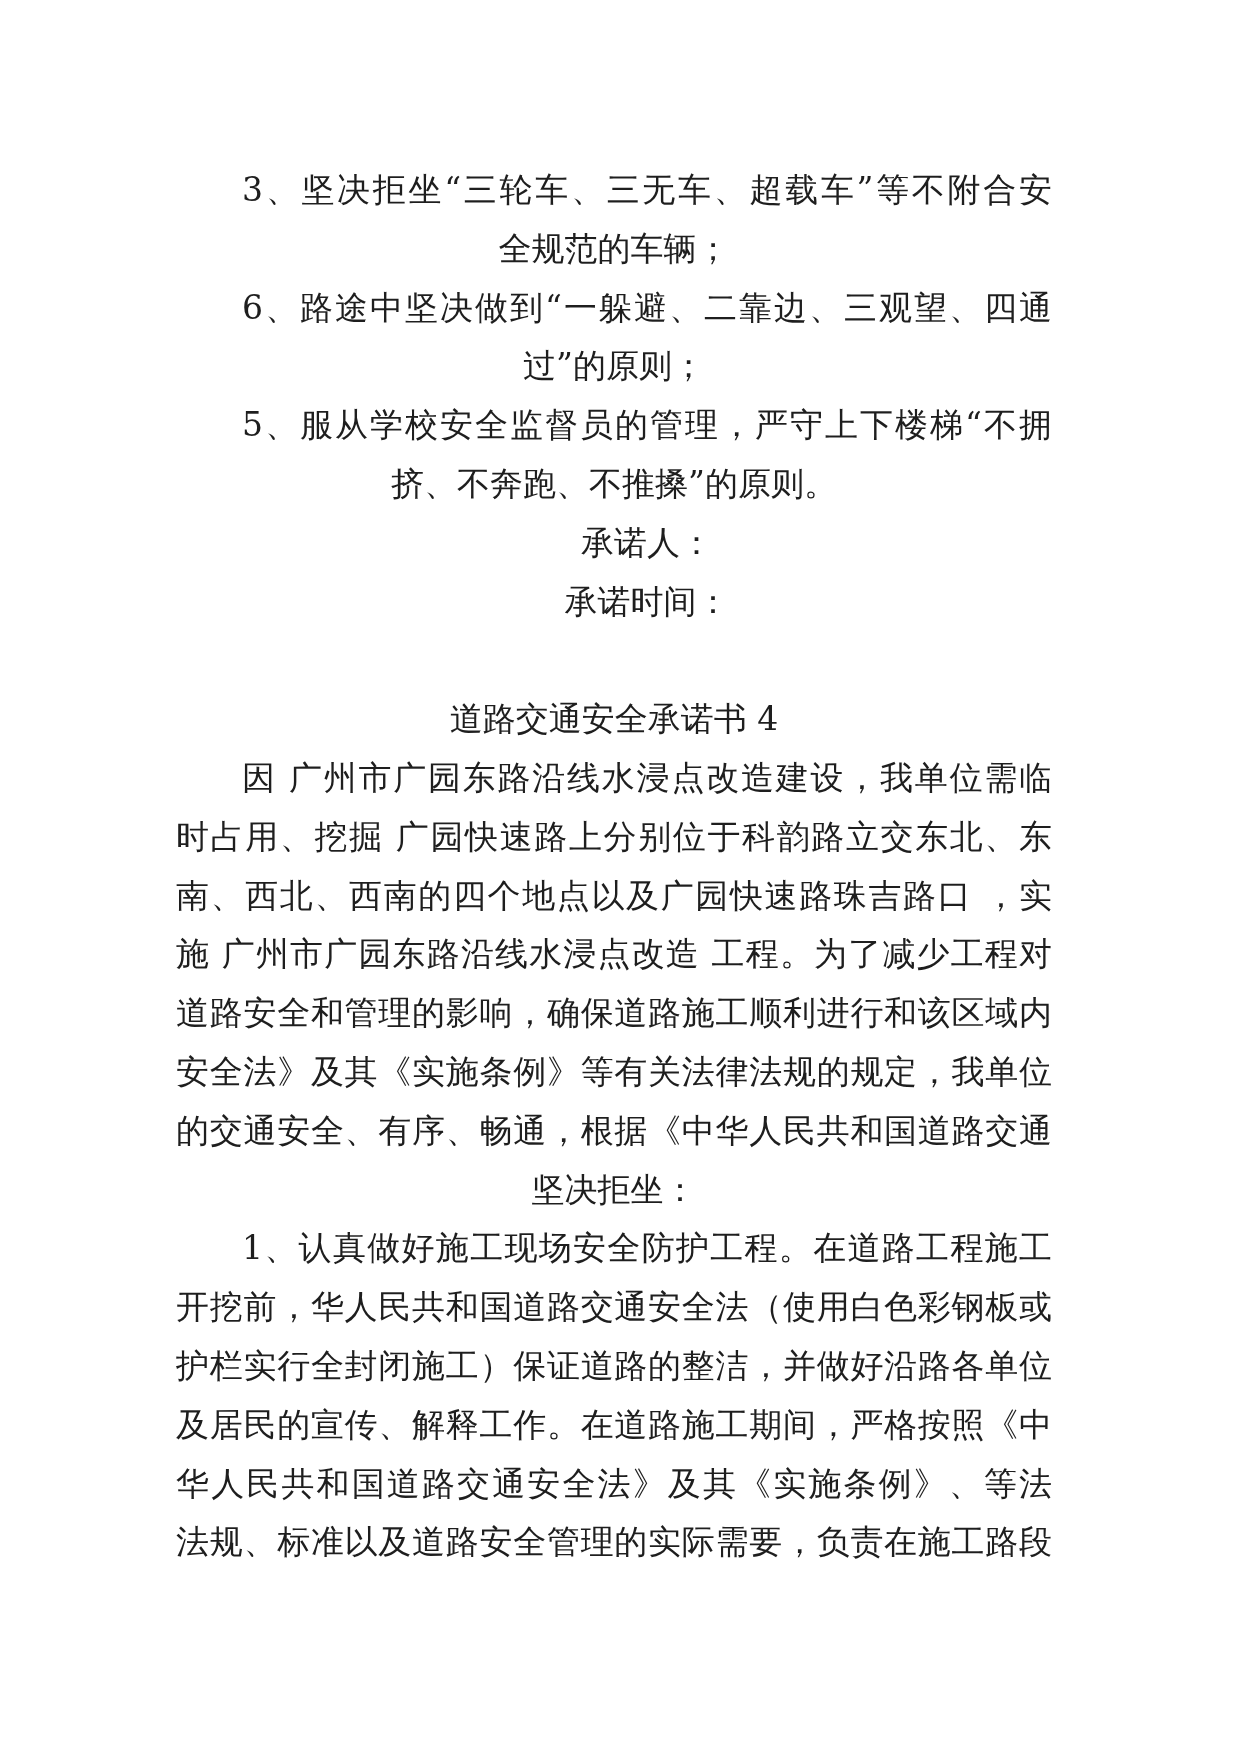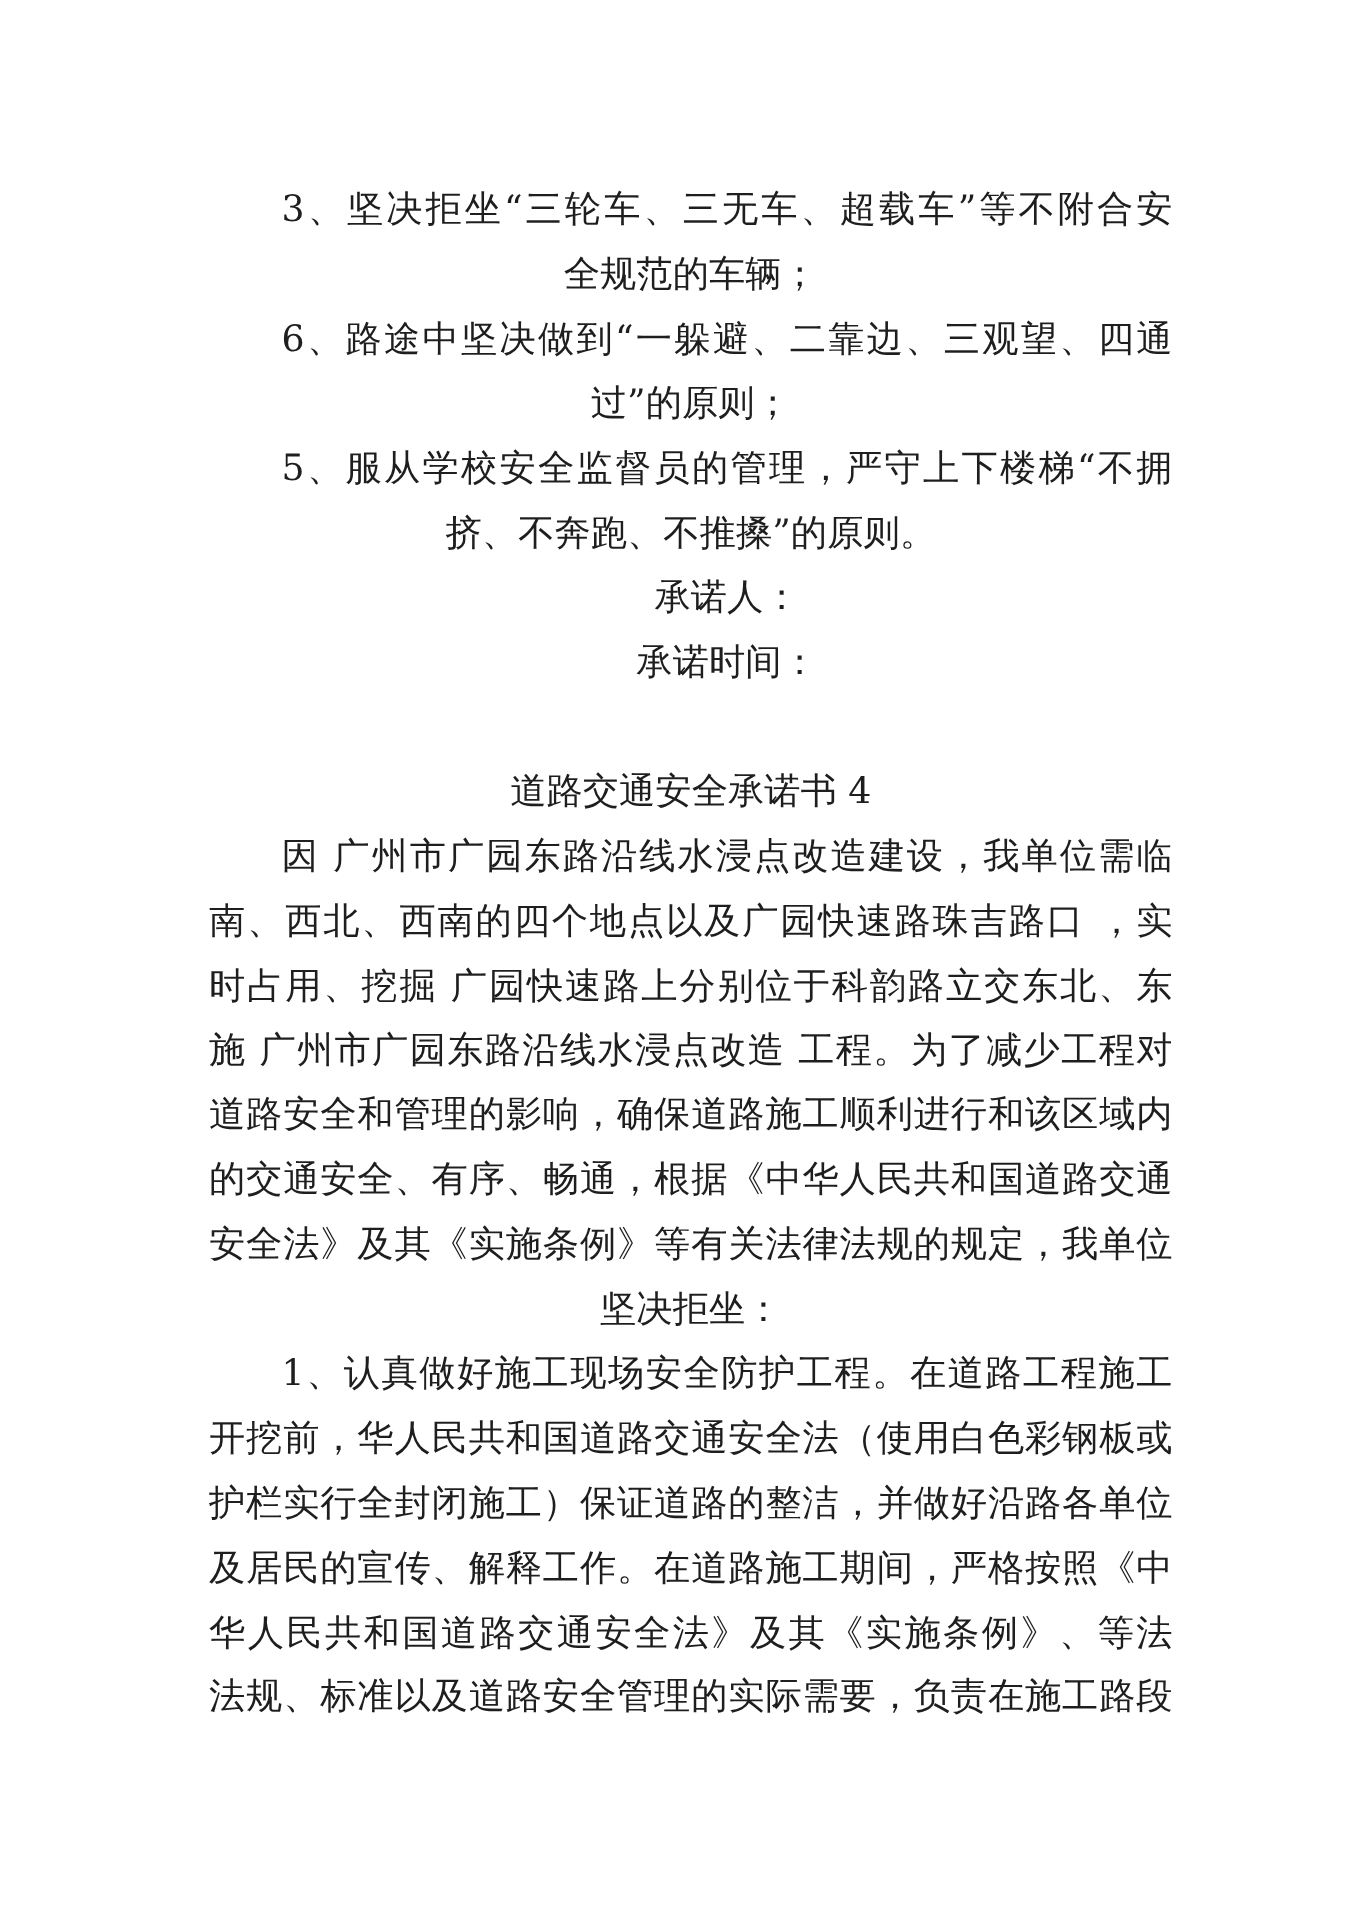--- a/index.html
+++ b/index.html
@@ -17,21 +17,21 @@
   .doc-page {
     position: absolute;
     left: 0;
     top: 0;
     width: 1241px;
     height: 1754px;
     background: #ffffff;
   }
   .doc-body {
     position: absolute;
-    left: 190px;
+    left: 176px;
     top: 161px;
     width: 876px;
   }
   .line {
     height: 58.8px;
     line-height: 58.8px;
     font-size: 33px;
     white-space: pre;
     overflow: hidden;
     text-align: center;
@@ -60,26 +60,26 @@
     <div class="line">过”的原则；</div>
     <div class="line indent fill">5、服从学校安全监督员的管理，严守上下楼梯“不拥</div>
     <div class="line">挤、不奔跑、不推搡”的原则。</div>
     <div class="line indent">承诺人：</div>
     <div class="line indent">承诺时间：</div>
 
     <div class="line spacer"></div>
 
     <div class="line">道路交通安全承诺书 4</div>
     <div class="line indent fill">因 广州市广园东路沿线水浸点改造建设，我单位需临</div>
+    <div class="line fill">时占用、挖掘 广园快速路上分别位于科韵路立交东北、东</div>
     <div class="line fill">南、西北、西南的四个地点以及广园快速路珠吉路口 ，实</div>
-    <div class="line fill">时占用、挖掘 广园快速路上分别位于科韵路立交东北、东</div>
     <div class="line fill">施 广州市广园东路沿线水浸点改造 工程。为了减少工程对</div>
     <div class="line fill">道路安全和管理的影响，确保道路施工顺利进行和该区域内</div>
+    <div class="line fill">安全法》及其《实施条例》等有关法律法规的规定，我单位</div>
     <div class="line fill">的交通安全、有序、畅通，根据《中华人民共和国道路交通</div>
-    <div class="line fill">安全法》及其《实施条例》等有关法律法规的规定，我单位</div>
     <div class="line">坚决拒坐：</div>
     <div class="line indent fill">1、认真做好施工现场安全防护工程。在道路工程施工</div>
     <div class="line fill">开挖前，华人民共和国道路交通安全法（使用白色彩钢板或钢</div>
     <div class="line fill">护栏实行全封闭施工）保证道路的整洁，并做好沿路各单位</div>
     <div class="line fill">及居民的宣传、解释工作。在道路施工期间，严格按照《中</div>
     <div class="line fill">华人民共和国道路交通安全法》及其《实施条例》、等法律、</div>
     <div class="line fill">法规、标准以及道路安全管理的实际需要，负责在施工路段</div>
 
   </div>
 </div>

